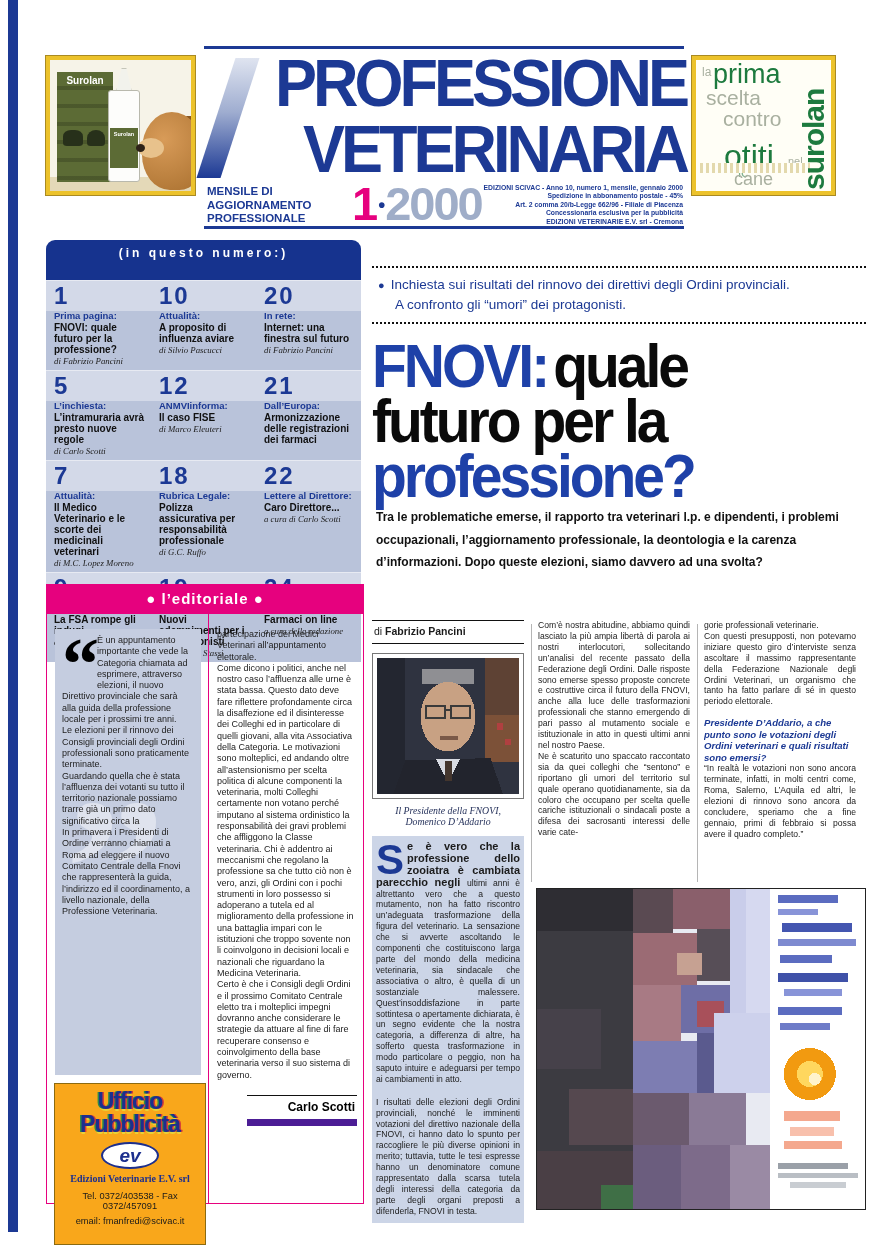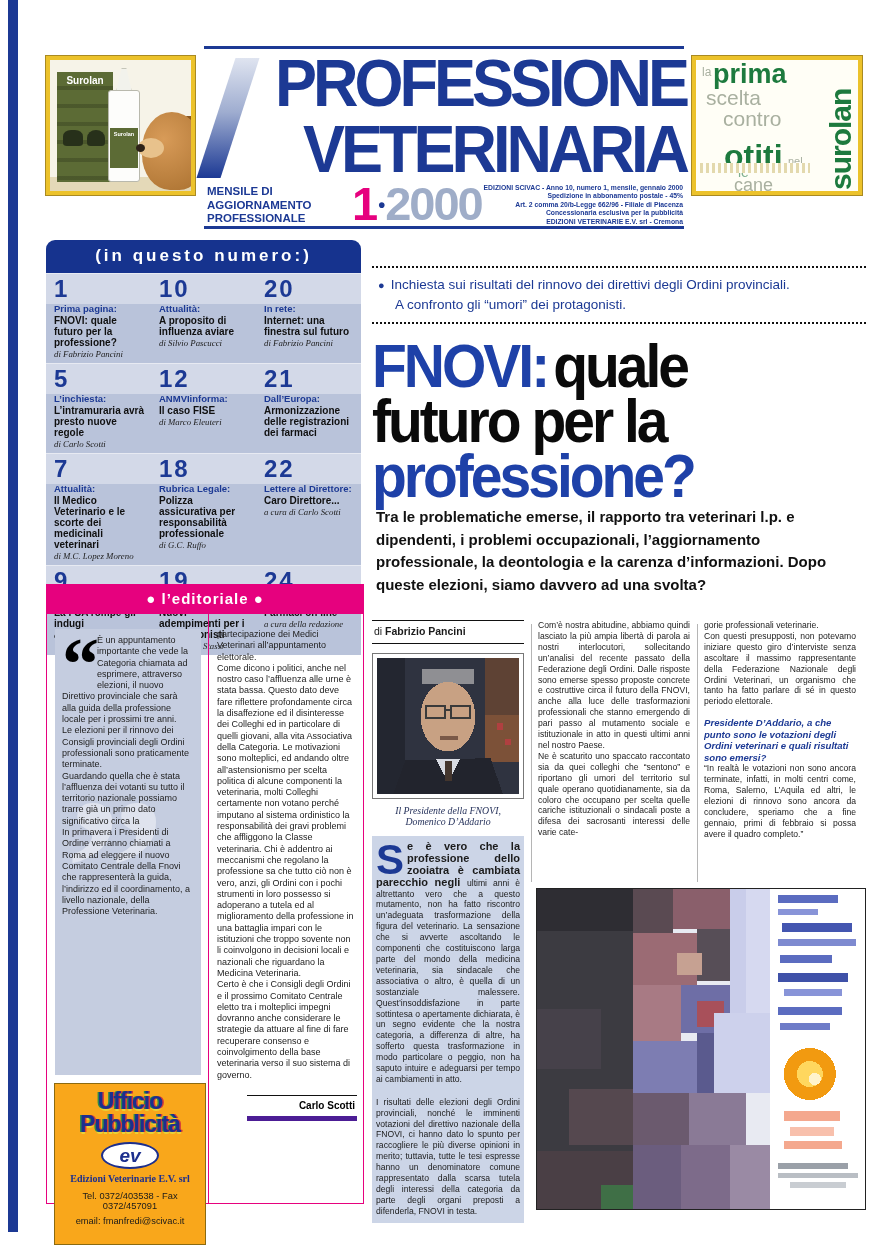--- a/index.html
+++ b/index.html
@@ -40,33 +40,33 @@
       clip-path:polygon(35% 0,65% 0,100% 100%,0 100%); }
   .adl-label { position:absolute; left:60px; top:68px; width:28px; height:40px; background:#5c6b35; }
   .adl-label span { display:block; text-align:center; color:#fff; font-weight:bold; font-size:5.5px; padding-top:3px; }
   .adl-dog { position:absolute; left:92px; top:52px; width:62px; height:78px; background:radial-gradient(circle at 35% 35%, #d89b58, #a9702f);
       border-radius:48% 52% 40% 45%; }
   .adl-ear { position:absolute; left:128px; top:56px; width:22px; height:52px; background:#8a5720; border-radius:50%/60%; }
   .adl-snout { position:absolute; left:88px; top:78px; width:26px; height:20px; background:#e8c28c; border-radius:50%; }
   .adl-nose { position:absolute; left:86px; top:84px; width:9px; height:8px; background:#2d2218; border-radius:50%; }
   .adl-floor { position:absolute; left:0; bottom:0; width:100%; height:14px; background:#e4d9b8; }
 
-  .ad-right { position:absolute; left:692px; top:56px; width:170px; height:139px;
+  .ad-right { position:absolute; left:692px; top:56px; width:143px; height:139px;
       border:4px solid #ecc22b; outline:1px solid #a98a22; background:#fffef6; overflow:hidden; }
   .adr-w { position:absolute; color:#a9b0a0; line-height:1; }
-  .adr-green { color:#1d7a3e; font-weight:bold; }
+  .adr-green { color:#1d7a3e; font-weight:normal; }
   .adr-brand { position:absolute; right:0px; top:2px; height:128px; color:#1d7a3e; font-weight:bold; font-size:30px;
       writing-mode:vertical-rl; transform:rotate(180deg); letter-spacing:-1px; }
   .adr-band { position:absolute; left:4px; bottom:18px; width:110px; height:10px;
       background:repeating-linear-gradient(90deg,#e3d9ad 0 3px,#fffef6 3px 6px); }
 
   
   .toc { position:absolute; left:46px; top:240px; width:315px; }
-  .toc-head { background:#16338e; color:#fff; font-weight:bold; font-size:17px; letter-spacing:3px;
-      text-align:center; padding:6px 0 7px; border-radius:9px 9px 0 0; }
+  .toc-head { background:#16338e; color:#fff; font-weight:bold; font-size:12px; letter-spacing:3px;
+      text-align:center; padding:6px 0 20px; border-radius:9px 9px 0 0; }
   .toc-row { display:grid; grid-template-columns:105px 105px 105px; min-height:76px;
       background:linear-gradient(to bottom,#d3d9e8 0,#d3d9e8 30px,#b9c3da 30px,#b9c3da 100%);
       border-top:1px solid #e7eaf2; }
   .toc-cell { padding:1px 6px 4px 8px; }
   .toc-num { color:#1c3994; font-weight:bold; font-size:24px; line-height:28px; letter-spacing:2px; }
   .toc-sec { color:#1c3994; font-weight:bold; font-size:9.5px; line-height:11px; }
   .toc-title { color:#101010; font-weight:bold; font-size:10px; line-height:11px; margin-top:1px; }
   .toc-auth { font-family:"Liberation Serif", serif; font-style:italic; font-size:8.8px; line-height:10px; color:#222; margin-top:1px; }
 
   
@@ -74,21 +74,21 @@
       border-bottom:2px dotted #111; padding:7px 2px 8px 6px; color:#1c3994; font-size:13.5px; line-height:19px; }
   .teaser .b { font-size:11px; margin-right:6px; }
   .teaser .l2 { padding-left:17px; }
 
   
   .headline { position:absolute; left:372px; top:338px; width:500px; font-weight:bold;
       font-size:57px; line-height:51px; letter-spacing:-3px; transform:scaleY(1.08); transform-origin:top left; }
   .headline .blue { color:#1e41a8; }
   .headline .black { color:#0a0a0a; }
   .standfirst { position:absolute; left:376px; top:506px; width:486px; font-weight:bold;
-      color:#111; font-size:15px; line-height:22.5px; }
+      color:#111; font-size:12px; line-height:22.5px; }
 
   
   .article { position:absolute; left:372px; top:620px; width:494px; height:632px; }
   .col { position:absolute; top:0; width:152px; font-size:8.6px; line-height:10.9px; text-align:justify; color:#1b1b1b; overflow:hidden; }
   .col p { margin-bottom:0; }
   .col1 { left:0; height:632px; }
   .col2 { left:166px; height:266px; }
   .col3 { left:332px; height:266px; }
   .col-div { position:absolute; top:4px; width:1px; height:258px; background:#b5b5b5; }
   .cd1 { left:159px; } .cd2 { left:325px; }
@@ -115,22 +115,22 @@
   .edi-div { position:absolute; left:161px; top:0; width:1px; height:100%; background:#e6017e; }
   .edi-left { position:absolute; left:8px; top:15px; width:146px; height:446px; background:#c5cde0; padding:6px 7px; overflow:hidden; }
   .edi-wm { position:absolute; left:10px; top:180px; font-family:"Liberation Serif", serif; font-weight:bold;
       font-size:200px; color:rgba(255,255,255,.45); line-height:120px; pointer-events:none; }
   .edi-title { text-align:right; color:#1c3994; font-size:20px; line-height:22px;
       border-top:1px solid #333; padding:4px 2px 5px 0; border-bottom:1px solid #333; margin-bottom:10px; }
   .edi-quote { float:left; font-family:"Liberation Serif", serif; font-weight:bold; color:#000;
       font-size:74px; line-height:46px; margin:6px 4px 0 0; letter-spacing:-6px; }
   .edi-left p, .edi-right p { font-size:9px; line-height:11.3px; color:#222; position:relative; }
   .edi-right { position:absolute; left:170px; top:15px; width:140px; height:560px; overflow:hidden; }
-  .edi-sign { margin-top:14px; margin-left:30px; border-top:1px solid #111; border-bottom:5px solid #4c1d95;
-      text-align:right; font-weight:bold; font-size:10px; padding:4px 2px 5px; }
+  .edi-sign { margin-top:14px; margin-left:30px; border-top:1px solid #111; border-bottom:7px solid #4c1d95;
+      text-align:right; font-weight:bold; font-size:12px; padding:4px 2px 5px; }
 
   
   .uff { position:absolute; left:54px; top:1083px; width:152px; height:162px; background:#f9a71b;
       border:1px solid #8c6a10; text-align:center; padding-top:6px; }
   .uff-big { color:#1c2f8e; font-weight:bold; font-size:23px; line-height:23px; letter-spacing:-1px;
       text-shadow:1.5px 0 0 #d43a3a, -1.5px 0 0 #2e8a4a, 0 1.5px 0 #e8d23a; }
   .uff-logo { width:58px; height:27px; background:#fff; border:2px solid #1c2f8e; border-radius:50%;
       margin:6px auto 4px; color:#1c2f8e; font-weight:bold; font-style:italic; font-size:19px; line-height:23px; }
   .uff-co { font-family:"Liberation Serif", serif; font-weight:bold; color:#1c2f8e; font-size:10px; margin-bottom:7px; }
   .uff-tel { font-size:9.3px; color:#1a1a1a; margin-bottom:5px; }
@@ -185,21 +185,21 @@
   </div>
 
   <div class="ad-right">
     <div class="adr-w" style="left:6px; top:6px; font-size:12px;">la</div>
     <div class="adr-w adr-green" style="left:17px; top:1px; font-size:27px;">prima</div>
     <div class="adr-w" style="left:10px; top:27px; font-size:21px;">scelta</div>
     <div class="adr-w" style="left:27px; top:48px; font-size:21px;">contro</div>
     <div class="adr-w" style="left:42px; top:70px; font-size:14px; color:#7fb08f;margin-top:35px;">le</div>
     <div class="adr-w adr-green" style="left:28px; top:80px; font-size:32px;">otiti</div>
     <div class="adr-w" style="left:92px; top:96px; font-size:11px;">nel</div>
-    <div class="adr-w" style="left:38px; top:110px; font-size:18px;margin-top:6px;">cane</div>
+    <div class="adr-w" style="left:38px; top:110px; font-size:18px;">cane</div>
     <div class="adr-band"></div>
     <div class="adr-brand">surolan</div>
   </div>
 
   <div class="toc">
     <div class="toc-head">(in questo numero:)</div>
 
     <div class="toc-row">
       <div class="toc-cell">
         <div class="toc-num">1</div>

